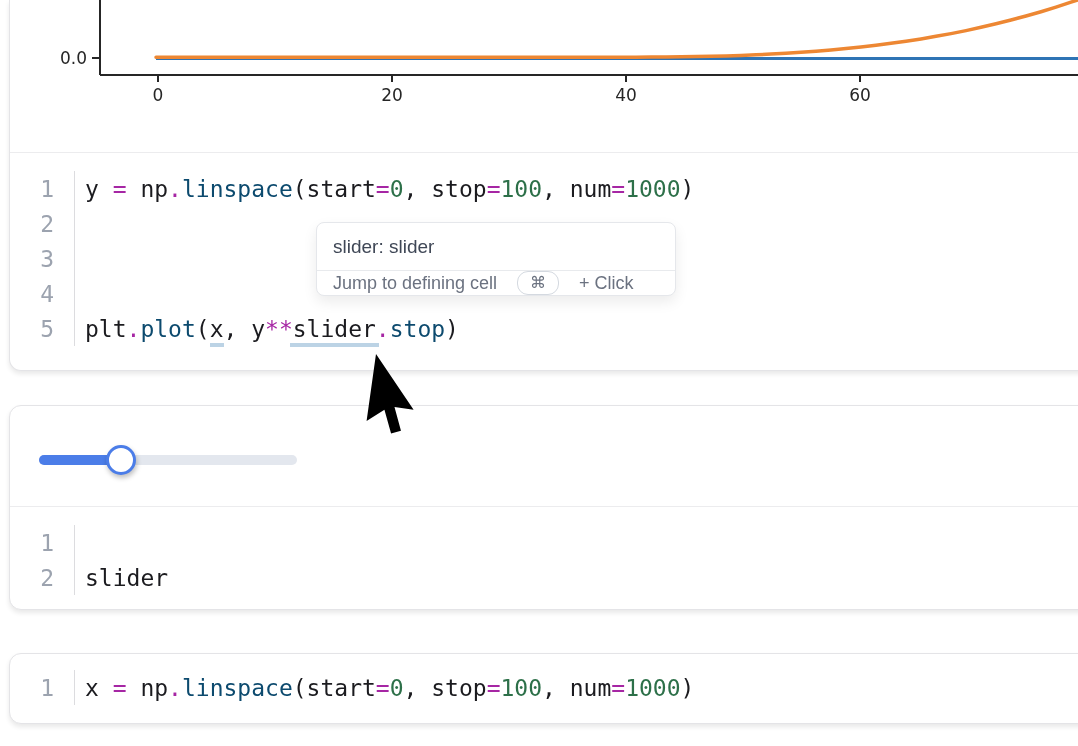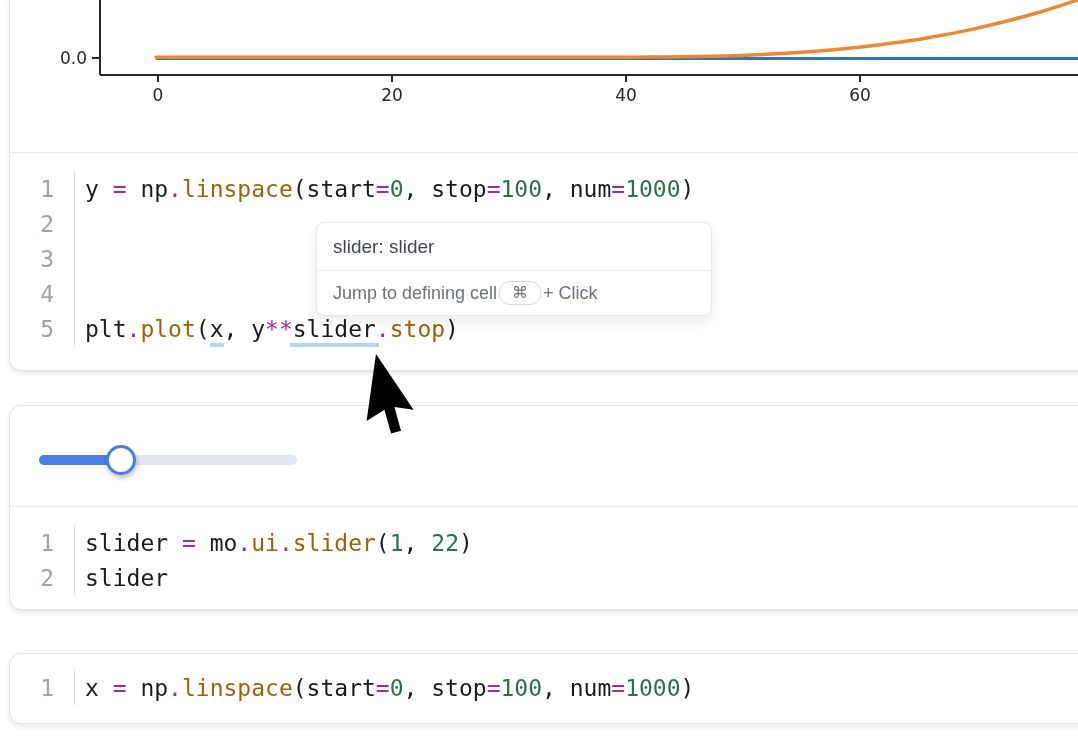--- a/index.html
+++ b/index.html
@@ -12,27 +12,27 @@
   .output-plot{height:152px;position:relative;overflow:hidden}
   .output-plot svg{position:absolute;left:0;top:0}
   .sp{stroke:#262626;stroke-width:2}
   .tick{font-size:17px;fill:#262626;font-family:"DejaVu Sans",sans-serif}
   .code-area{padding-top:18px;padding-bottom:6px}
   .cell-x .code-area{padding-top:16px}
   .code-line{display:flex;height:35px;align-items:center;font-family:"DejaVu Sans Mono",monospace;font-size:23px}
   .gutter{flex:none;width:65px;box-sizing:border-box;border-right:1px solid #dcdcdf;color:#9ca3af;padding-right:20px;align-self:stretch;display:flex;align-items:center;justify-content:flex-end}
   .code-text{padding-left:10px;white-space:pre;color:#1b1b1f}
   .tok-p{color:#a626a4}
-  .tok-b{color:#a16207}
+  .tok-b{color:#0c4a6e}
   .tok-n{color:#2d7049}
   .tok-u{border-bottom:4px solid #bcd3e5;padding-bottom:1px}
   .tok-u-wide{padding-left:3px;padding-right:3px;margin:0 -3px}
-  .tooltip{position:absolute;left:316px;top:222px;width:396px;background:#fff;border:1px solid #e5e7eb;border-radius:8px;box-shadow:0 6px 14px rgba(0,0,0,.08);z-index:5;font-family:"Liberation Sans",sans-serif;box-sizing:border-box}
+  .tooltip{position:absolute;left:316px;top:222px;width:360px;background:#fff;border:1px solid #e5e7eb;border-radius:8px;box-shadow:0 6px 14px rgba(0,0,0,.08);z-index:5;font-family:"Liberation Sans",sans-serif;box-sizing:border-box}
   .tooltip-title{padding:13px 16px 12px;font-size:19px;color:#3f4756}
-  .tooltip-hint{border-top:1px solid #e8eaed;padding:10px 16px;font-size:18px;color:#6b7280;display:flex;align-items:center;gap:2px}
+  .tooltip-hint{border-top:1px solid #e8eaed;padding:0 16px;font-size:18px;color:#6b7280;display:flex;align-items:center;gap:20px}
   .kbd{border:1.5px solid #d4d9e0;border-radius:11px;padding:1px 12px;font-size:16px;color:#6b7280;background:#fff;line-height:20px}
   .output-slider{height:100px;position:relative}
   .slider-track{position:absolute;left:29px;top:49px;width:258px;height:10px;border-radius:5px;background:#e3e7ee}
   .slider-fill{height:100%;border-radius:5px;background:#4b7de8}
   .slider-handle{position:absolute;top:-10px;width:24px;height:24px;background:#fff;border:3px solid #4b7de8;border-radius:50%;box-shadow:1px 3px 5px rgba(0,0,0,.25);box-sizing:content-box}
   .cursor{position:absolute;left:346px;top:352px;z-index:9}
 </style>
 </head>
 <body>
 
@@ -98,21 +98,20 @@
     <div class="output-slider">
       <div class="slider-track">
         <div class="slider-fill" id="slider-fill" style="width: 82px;"></div>
         <div class="slider-handle" id="slider-handle" style="left: 67px;"></div>
       </div>
     </div>
     <div class="cell-divider"></div>
     <div class="code-area">
         <div class="code-line">
           <span class="gutter">1</span>
-          <span class="code-text"><span>slider </span><span class="tok-p">=</span><span> mo</span><span class="tok-p">.</span><span class="tok-b">ui</span><span class="tok-p">.</span><span class="tok-b">slider</span><span>(</span><span class="tok-n">1</span><span>, </span><span class="tok-n">22</span><span>)</span></span>
         </div>
         <div class="code-line">
           <span class="gutter">2</span>
           <span class="code-text"><span>slider</span></span>
         </div>
       </div>
   </div>
 
   <div class="cell cell-x">
     <div class="code-area">

